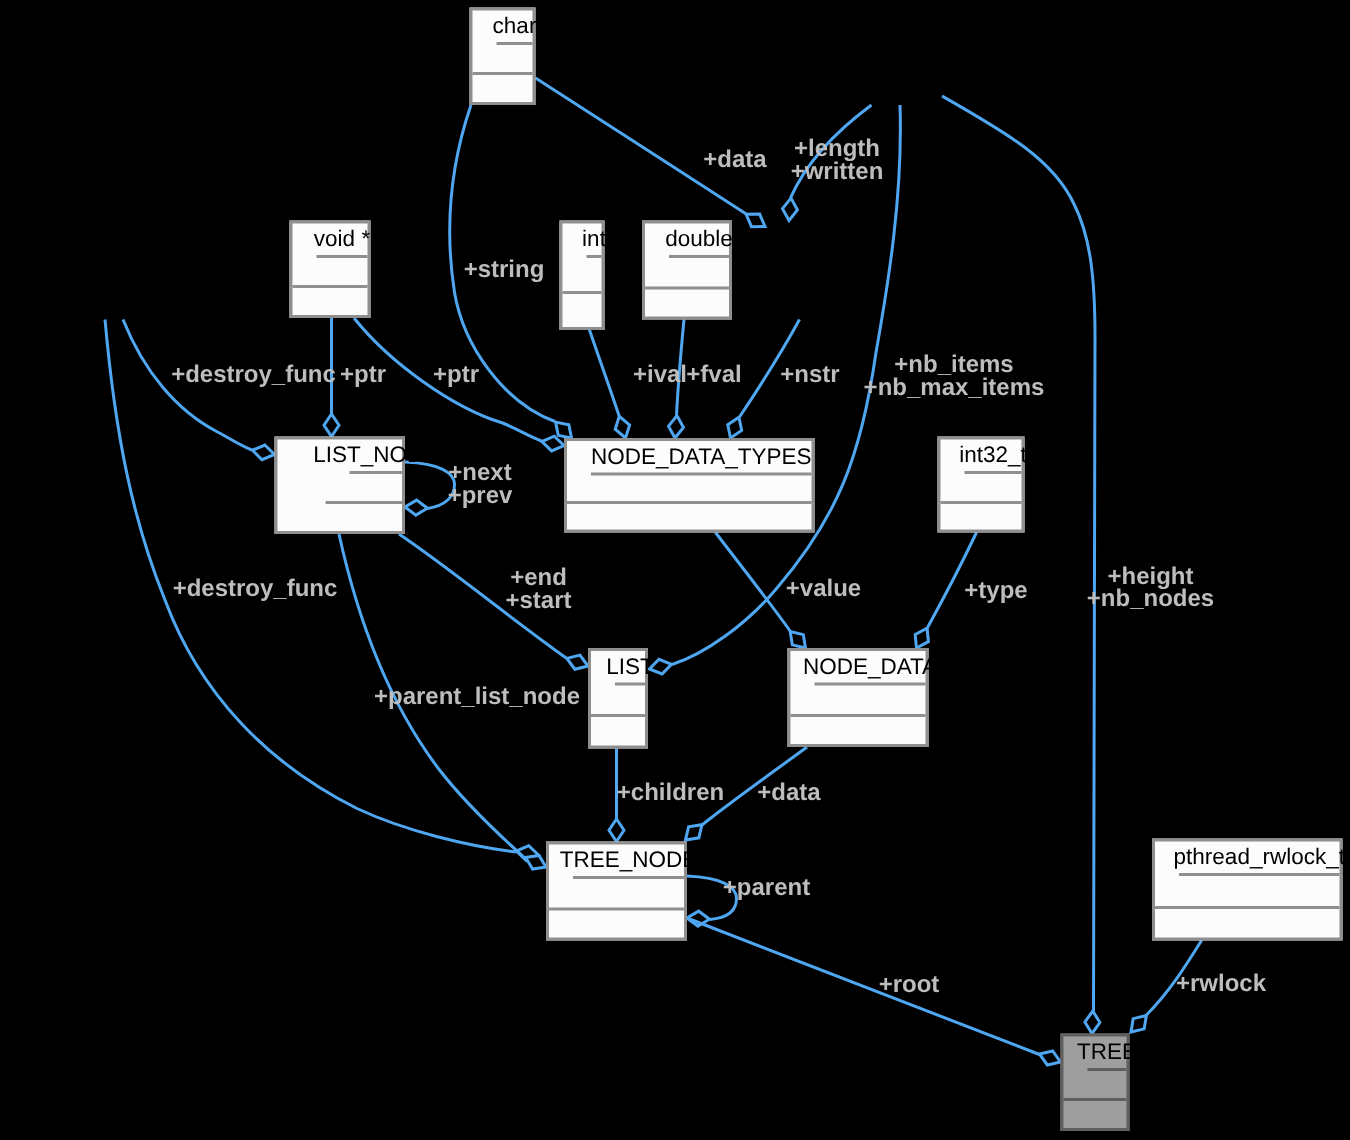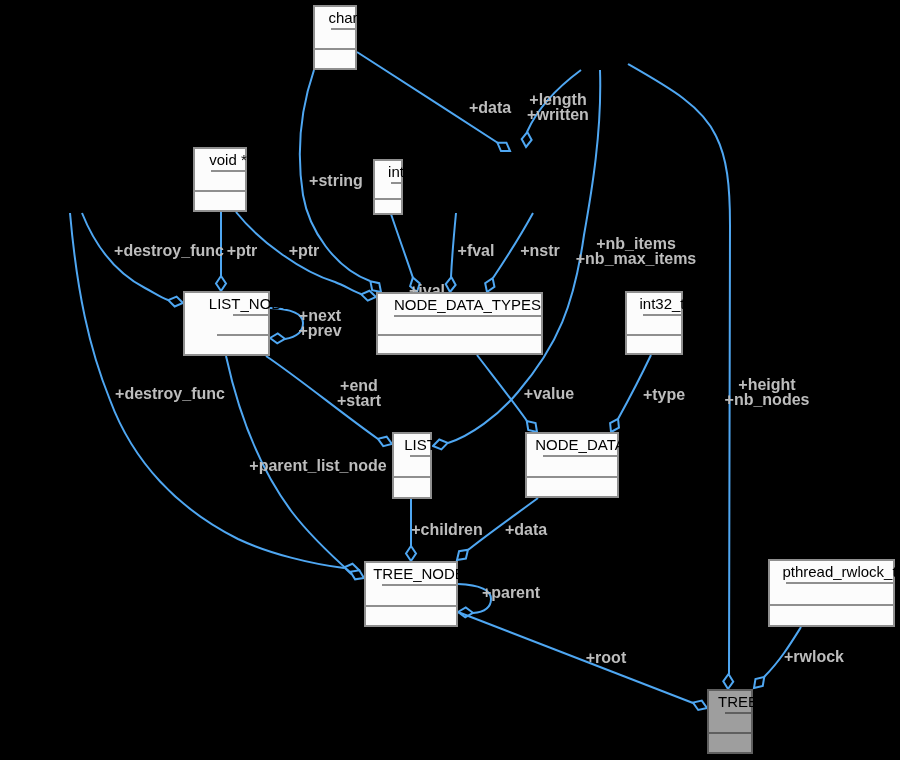--- a/index.html
+++ b/index.html
@@ -92,21 +92,21 @@
     <div class="edge-label" style="left: 558px; top: 107px;">+length
 +written</div>
     <div class="edge-label" style="left: 636px; top: 251px;">+nb_items
 +nb_max_items</div>
     <div class="edge-label" style="left: 767px; top: 392px;">+height
 +nb_nodes</div>
     <div class="edge-label" style="left: 242px; top: 250px;">+ptr</div>
     <div class="edge-label" style="left: 304px; top: 250px;">+ptr</div>
     <div class="edge-label" style="left: 169px; top: 250px;">+destroy_func</div>
     <div class="edge-label" style="left: 170px; top: 393px;">+destroy_func</div>
-    <div class="edge-label" style="left: 427px; top: 250px; margin-top: 40px;">+ival</div>
+    <div class="edge-label" style="left: 440px; top: 250px;">+ival</div>
     <div class="edge-label" style="left: 476px; top: 250px;">+fval</div>
     <div class="edge-label" style="left: 540px; top: 250px;">+nstr</div>
     <div class="edge-label" style="left: 320px; top: 323px;">+next
 +prev</div>
     <div class="edge-label" style="left: 359px; top: 393px;">+end
 +start</div>
     <div class="edge-label" style="left: 318px; top: 465px;">+parent_list_node</div>
     <div class="edge-label" style="left: 549px; top: 393px;">+value</div>
     <div class="edge-label" style="left: 664px; top: 394px;">+type</div>
     <div class="edge-label" style="left: 447px; top: 529px;">+children</div>
@@ -117,22 +117,27 @@
     <div class="uml-node" style="left: 313px; top: 5px; width: 44px; height: 65px;">
       <div class="title">char</div>
       <div class="compartment"></div>
       <div class="compartment"></div>
     </div>
     <div class="uml-node" style="left: 193px; top: 147px; width: 54px; height: 65px;">
       <div class="title">void *</div>
       <div class="compartment"></div>
       <div class="compartment"></div>
     </div>
-    <div class="uml-node" style="left: 373px; top: 159px; width: 30px; height: 56px;">
+    <div class="uml-node" style="left: 373px; top: 147px; width: 30px; height: 73px;">
       <div class="title">int</div>
+      <div class="compartment"></div>
+      <div class="compartment"></div>
+    </div>
+    <div class="uml-node" style="left: 428px; top: 147px; width: 60px; height: 66px;">
+      <div class="title">double</div>
       <div class="compartment"></div>
       <div class="compartment"></div>
     </div>
     <div class="uml-node" style="left: 183px; top: 291px; width: 87px; height: 65px; padding-left: 32px;">
       <div class="title">LIST_NODE</div>
       <div class="compartment"></div>
       <div class="compartment"></div>
     </div>
     <div class="uml-node" style="left: 376px; top: 292px; width: 167px; height: 63px;">
       <div class="title">NODE_DATA_TYPES</div>

